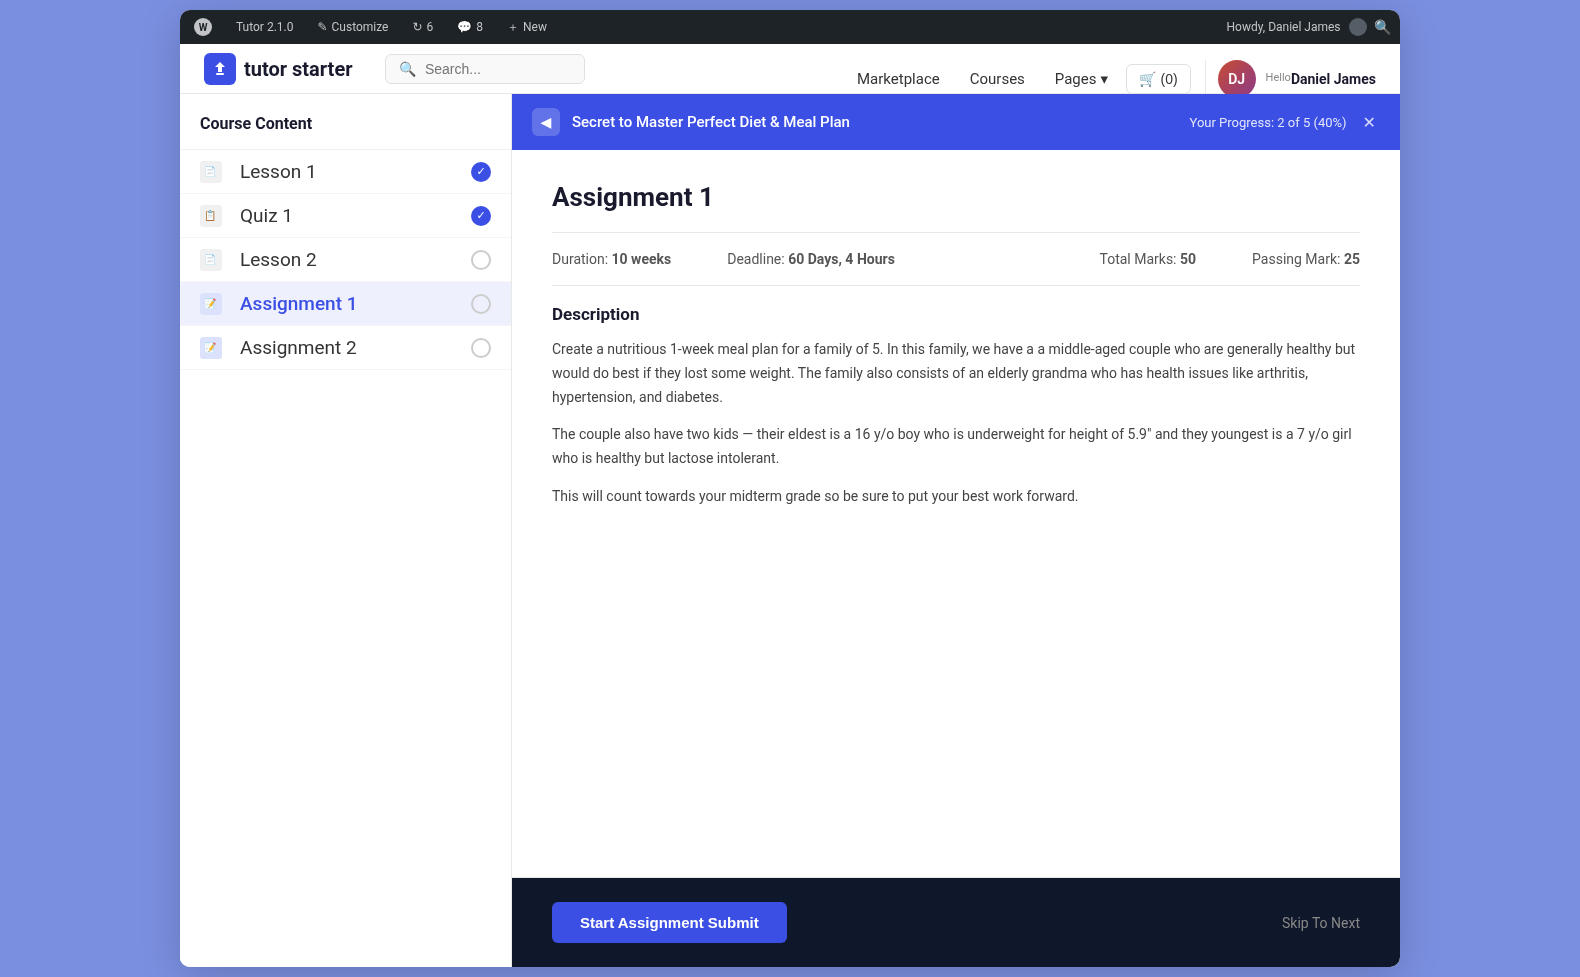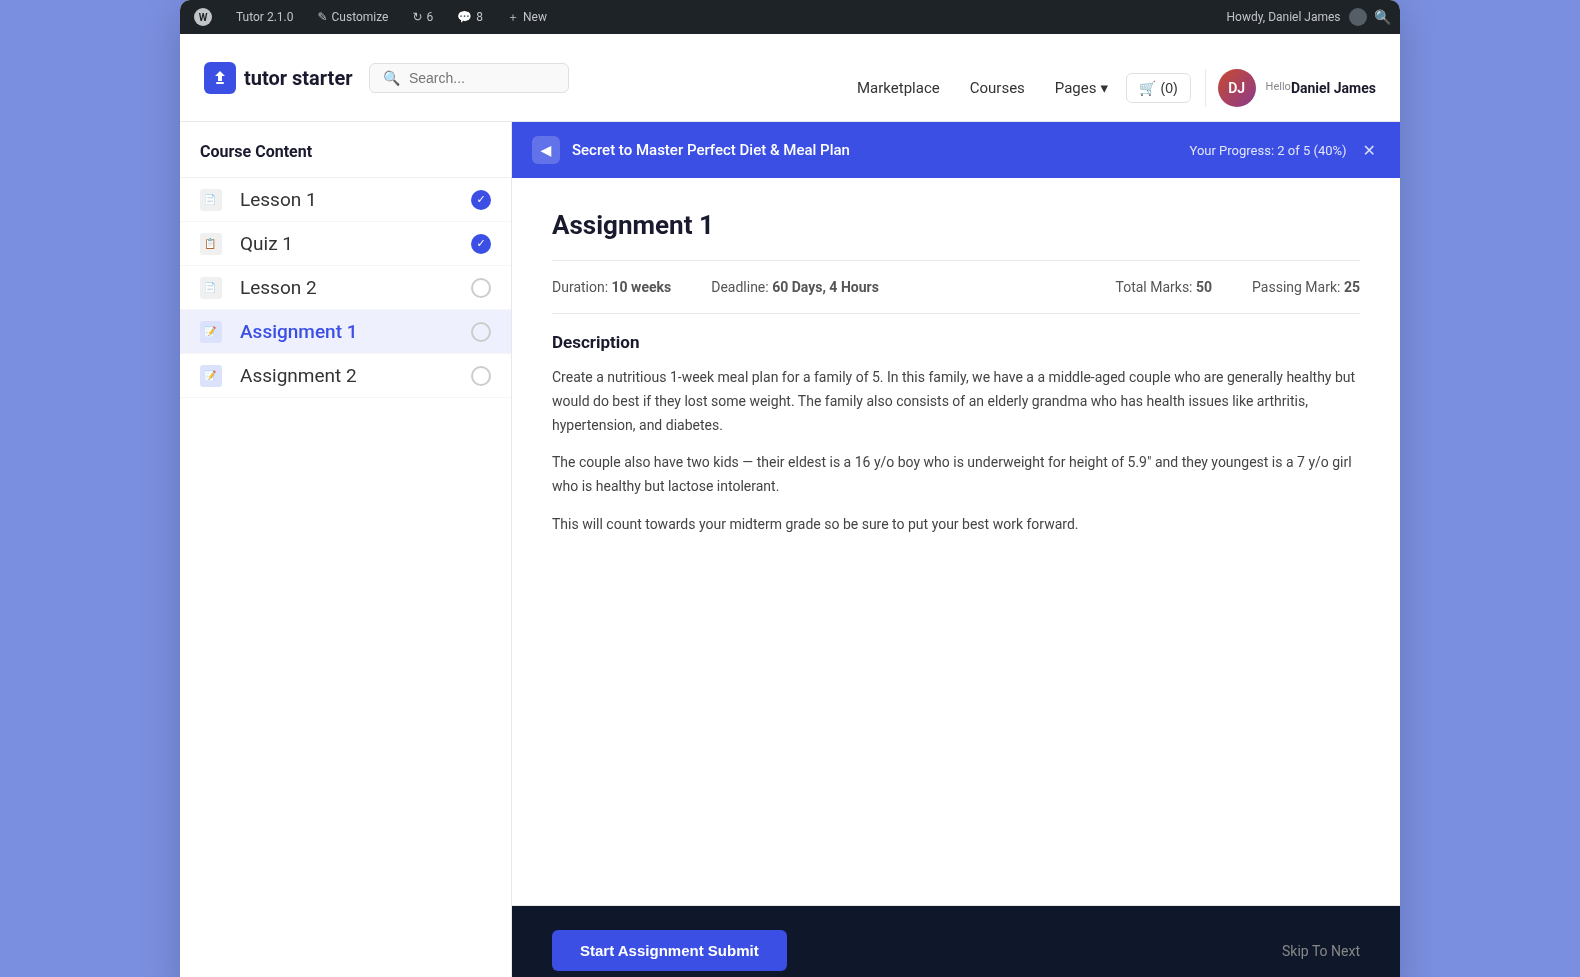--- a/index.html
+++ b/index.html
@@ -62,25 +62,25 @@
     .admin-avatar {
       width: 18px; height: 18px;
       background: #555d66;
       border-radius: 50%;
     }
 
     
     .main-nav {
       background: #fff;
       border-bottom: 1px solid #e8e8e8;
-      height: 88px;
+      height: 50px;
       display: flex;
       align-items: center;
       padding: 0 24px;
-      gap: 0;
+      gap: 16px;
     }
     .logo {
       display: flex;
       align-items: center;
       gap: 8px;
       font-size: 20px;
       font-weight: 700;
       color: #1a1a2e;
       margin-right: 16px;
       text-decoration: none;
@@ -305,21 +305,21 @@
       margin-bottom: 20px;
     }
     .divider {
       height: 1px;
       background: #e8e8e8;
       margin: 18px 0;
     }
     .meta-row {
       display: flex;
       align-items: center;
-      gap: 40px;
+      gap: 56px;
       font-size: 14px;
       color: #555;
       margin: 18px 0;
     }
     .description-title {
       font-size: 17px;
       font-weight: 700;
       color: #1a1a2e;
       margin-bottom: 14px;
     }

